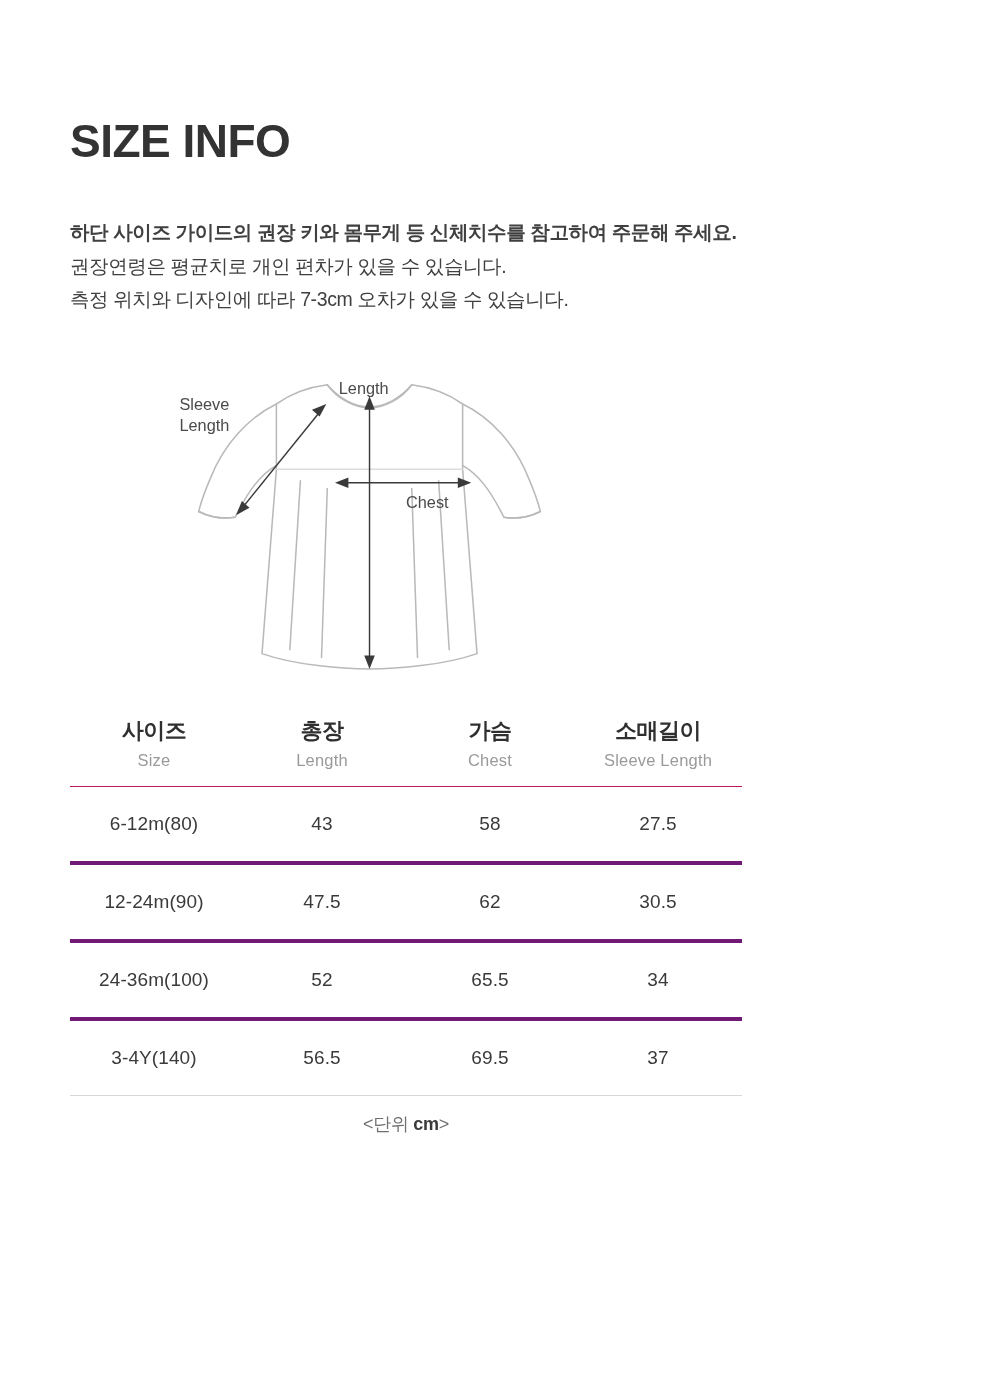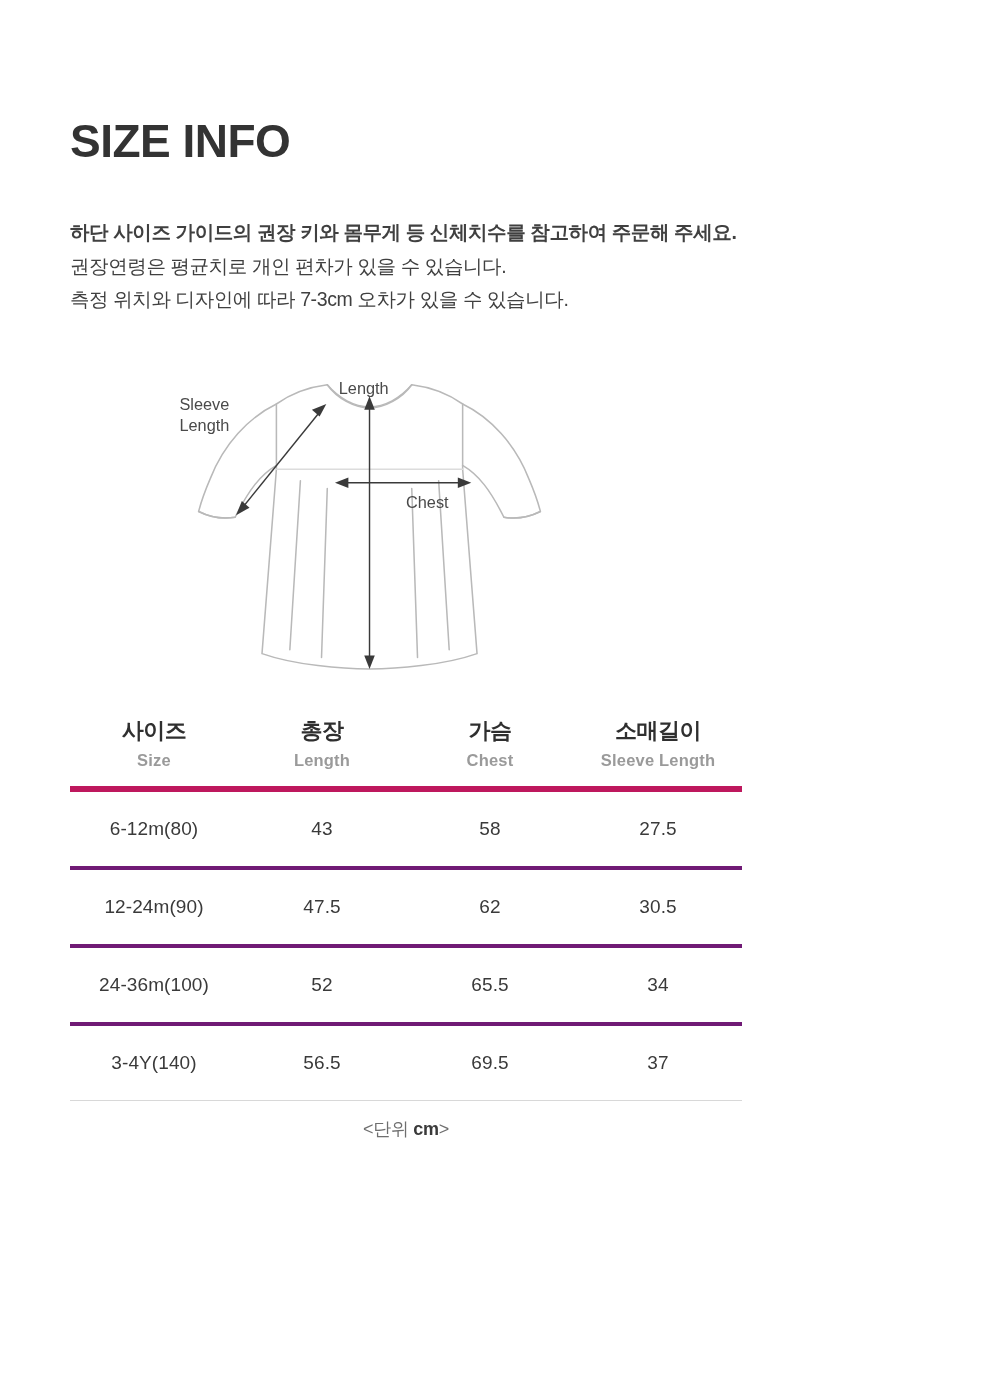--- a/index.html
+++ b/index.html
@@ -70,24 +70,24 @@
     color: #2f2f2f;
     letter-spacing: -0.5px;
     line-height: 1.3;
   }
   .th-en {
     display: block;
     font-size: 16.5px;
     color: #9a9a9a;
     margin-top: 6px;
     letter-spacing: 0.2px;
-    font-weight: bold;
+    font-weight: normal;
   }
   table.size-table thead tr {
-    border-bottom: 6px solid #be185d;
+    border-bottom: 1px solid #be185d;
   }
   table.size-table tbody tr {
     border-bottom: 4px solid #701a75;
   }
   table.size-table tbody tr:last-child {
     border-bottom: 1px solid #d8d8d8;
   }
   table.size-table td {
     text-align: center;
     font-size: 19px;

